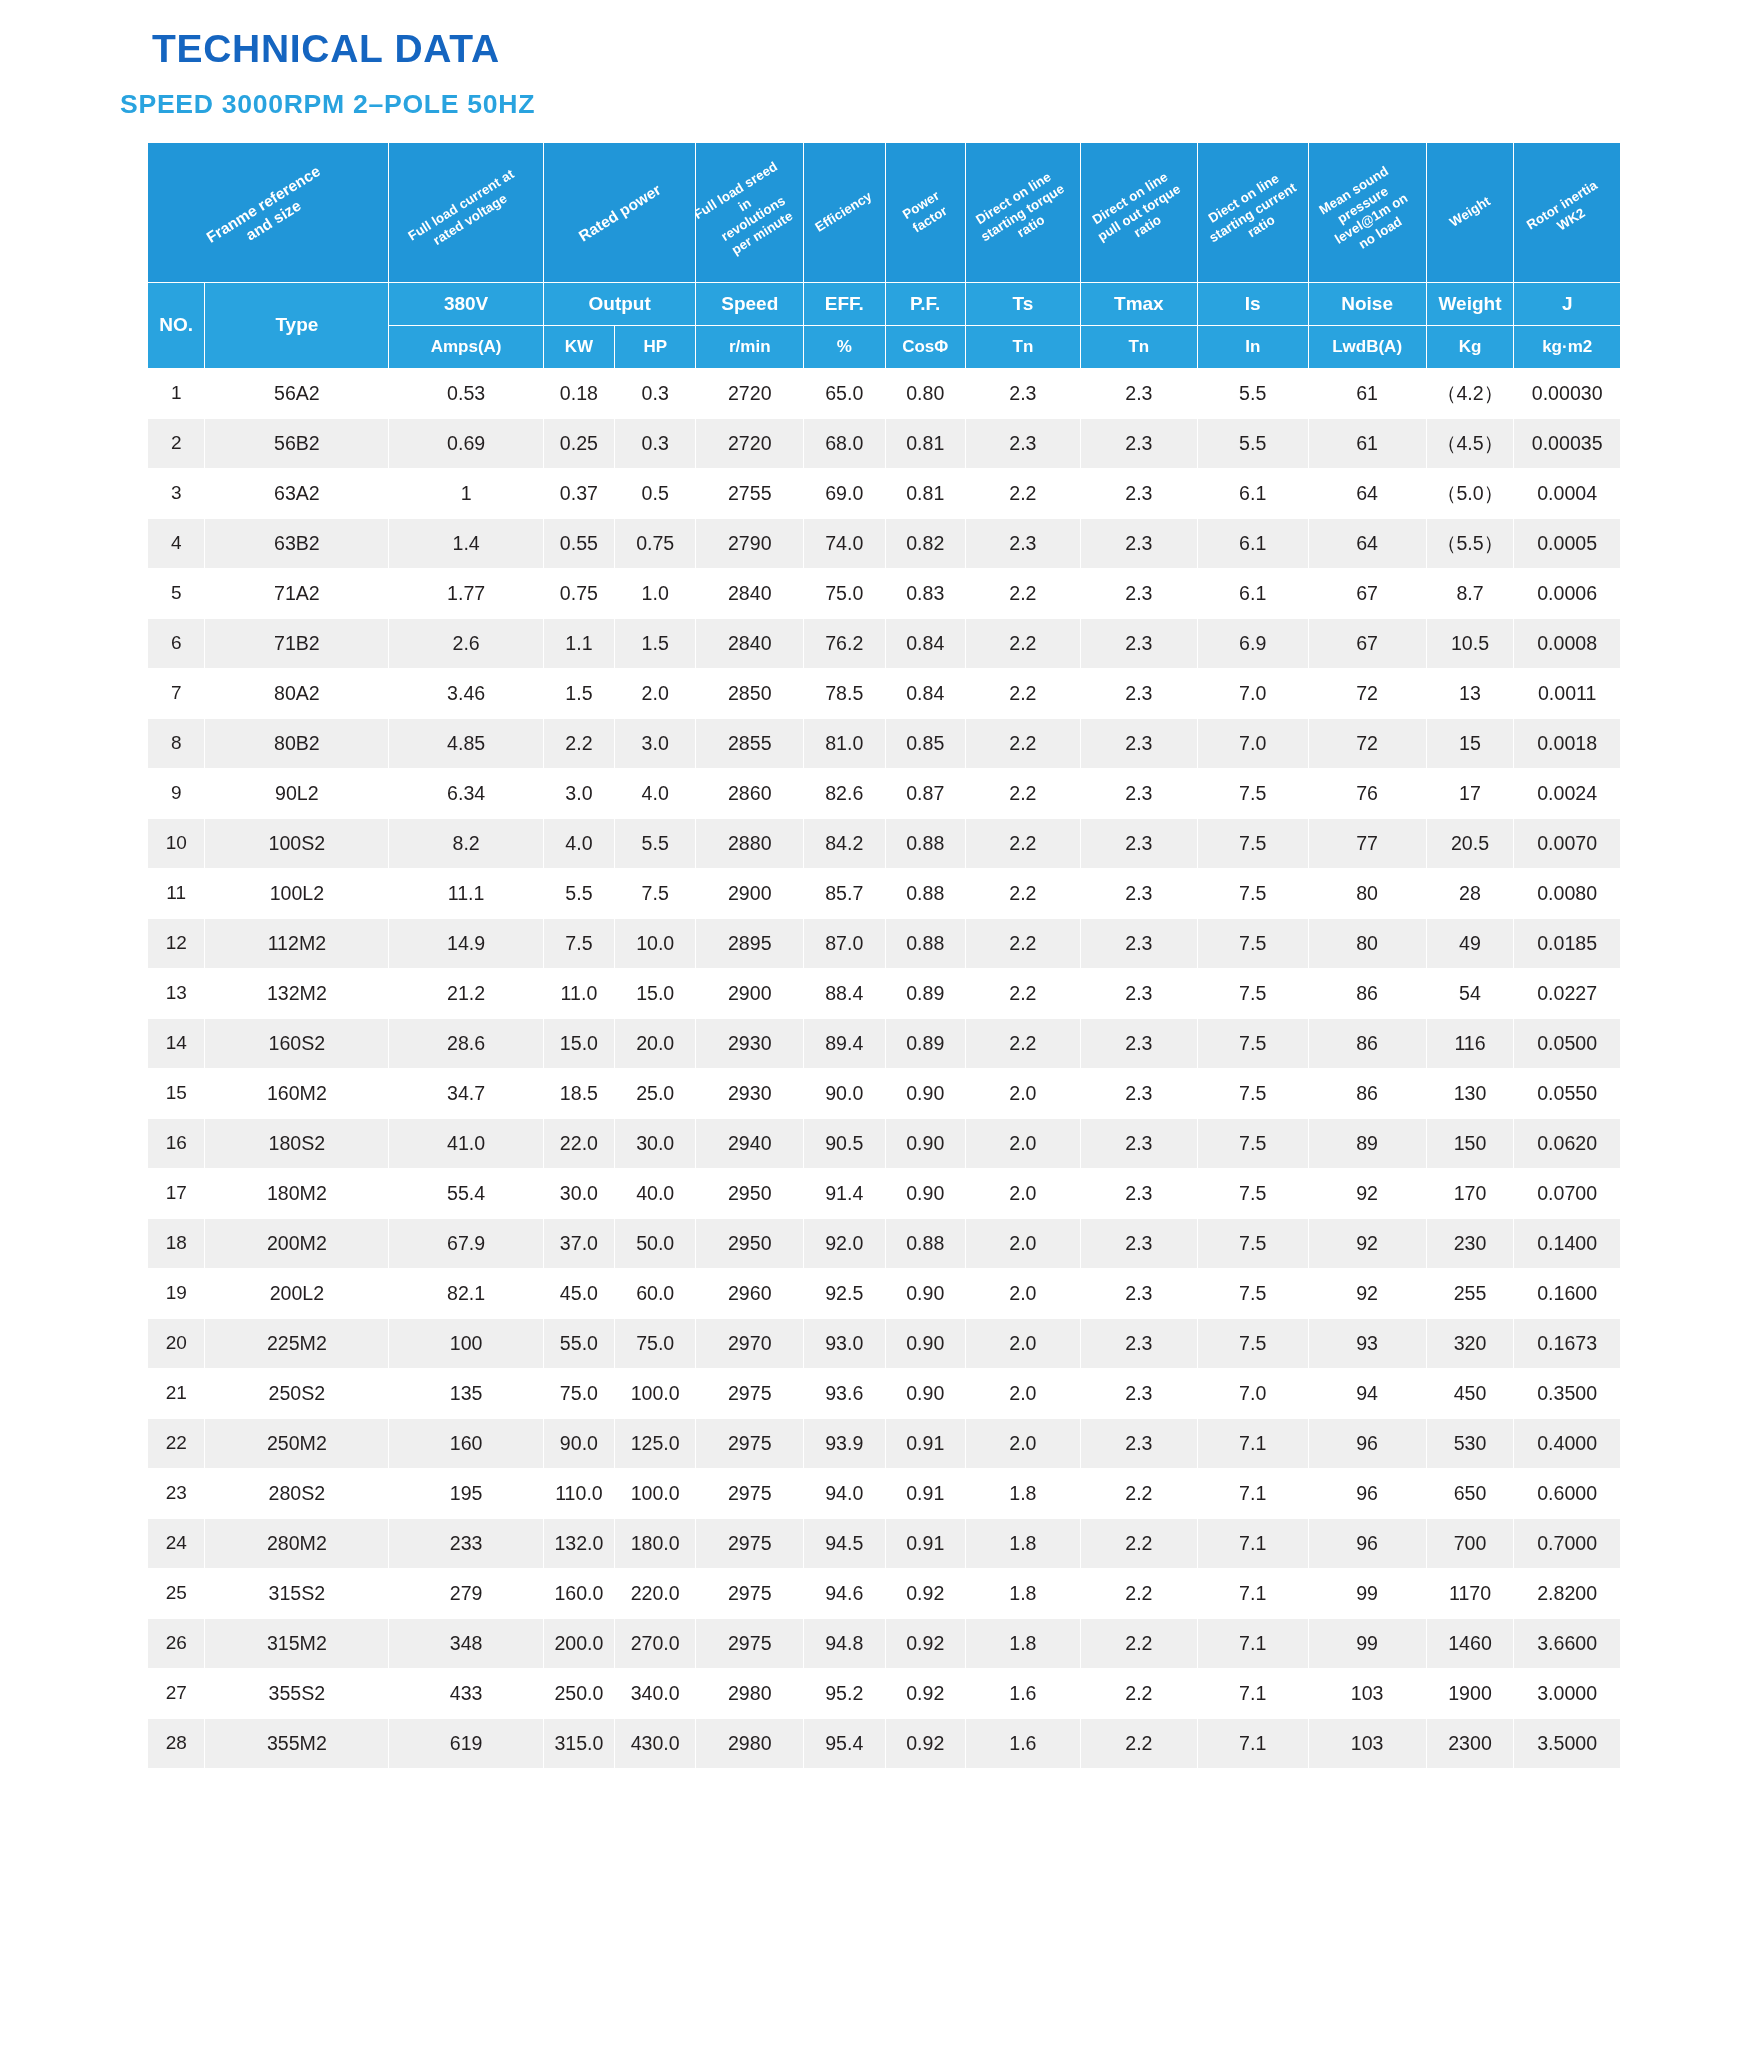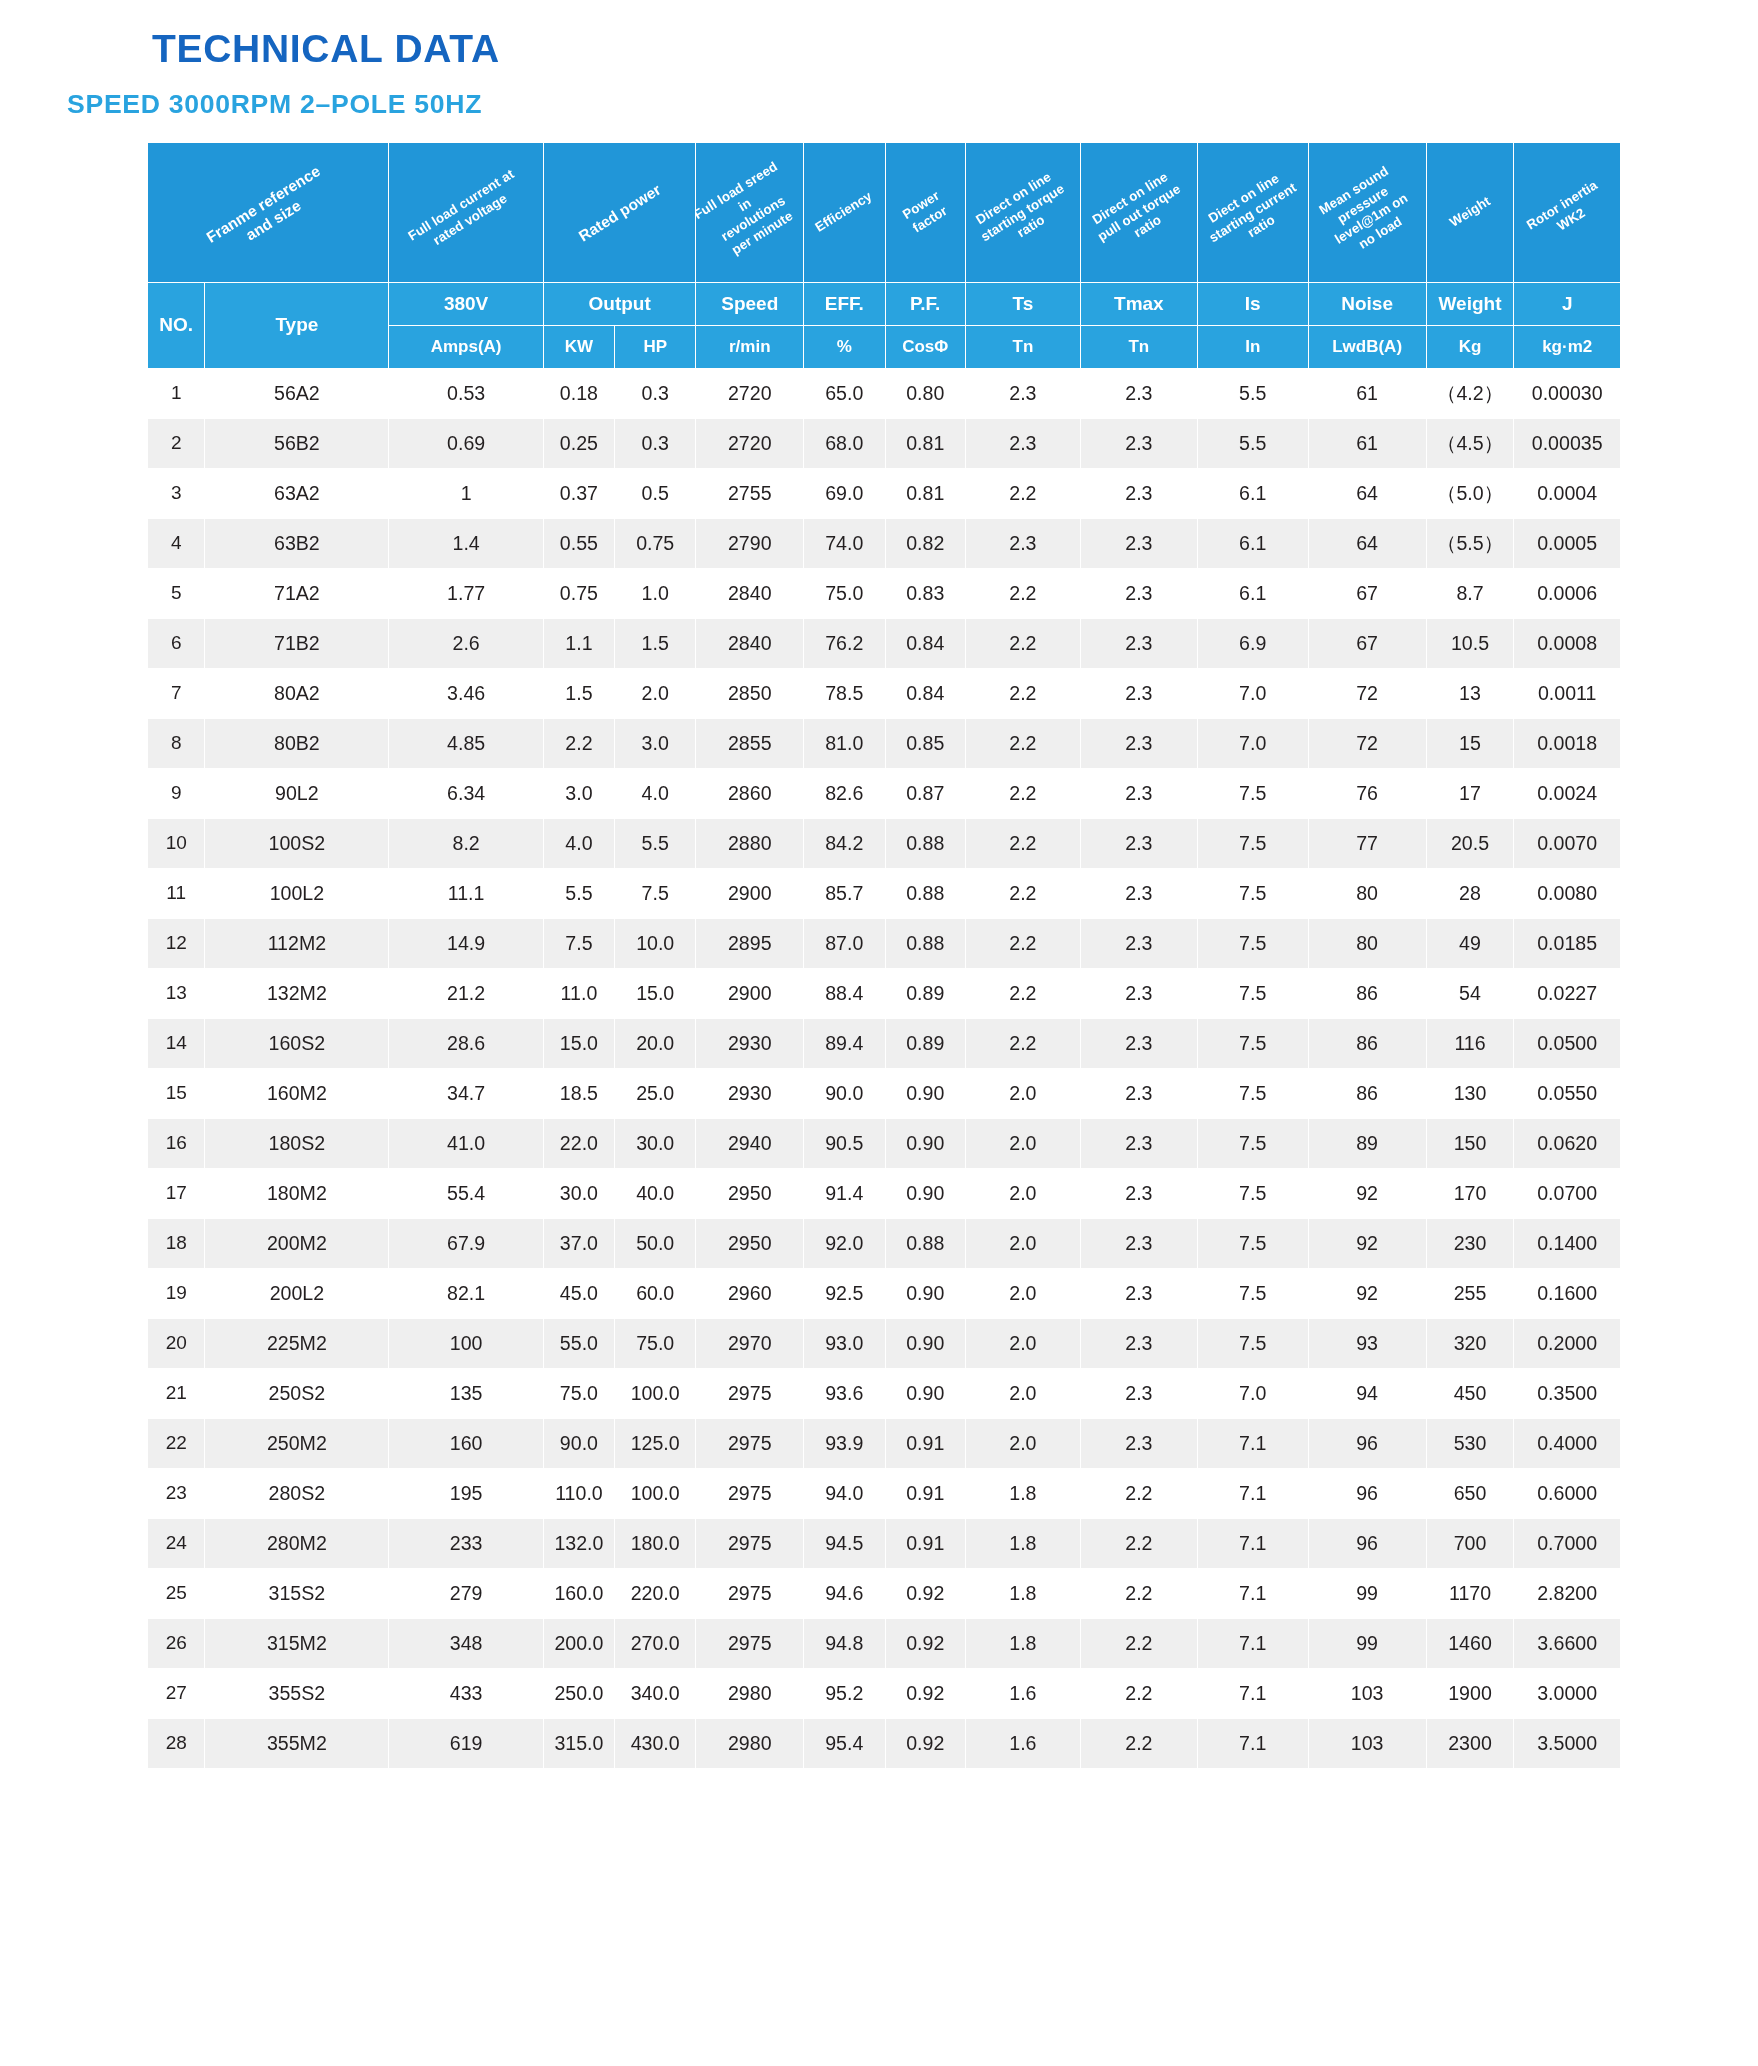--- a/index.html
+++ b/index.html
@@ -22,21 +22,21 @@
     font-weight: bold;
     color: #1565C0;
     letter-spacing: 0.7px;
     margin: 26.6px 0 0 152px;
   }
   .subtitle {
     font-size: 26.6px;
     font-weight: bold;
     color: #29A3DF;
     letter-spacing: 0.7px;
-    margin: 18px 0 0 67px;
+    margin: 18px 0 0 120px;
   }
   table.tech {
     border-collapse: collapse;
     margin: 22.4px 0 0 147px;
     width: 1474px;
     table-layout: fixed;
   }
   table.tech td, table.tech th {
     border: 0.7px solid #ffffff;
     text-align: center;
@@ -542,21 +542,21 @@
           <td>55.0</td>
           <td>75.0</td>
           <td>2970</td>
           <td>93.0</td>
           <td>0.90</td>
           <td>2.0</td>
           <td>2.3</td>
           <td>7.5</td>
           <td>93</td>
           <td>320</td>
-          <td>0.2000</td>
+          <td>0.1673</td>
         </tr>
         <tr class="odd">
           <td class="c-no">21</td>
           <td class="c-type">250S2</td>
           <td>135</td>
           <td>75.0</td>
           <td>100.0</td>
           <td>2975</td>
           <td>93.6</td>
           <td>0.90</td>

